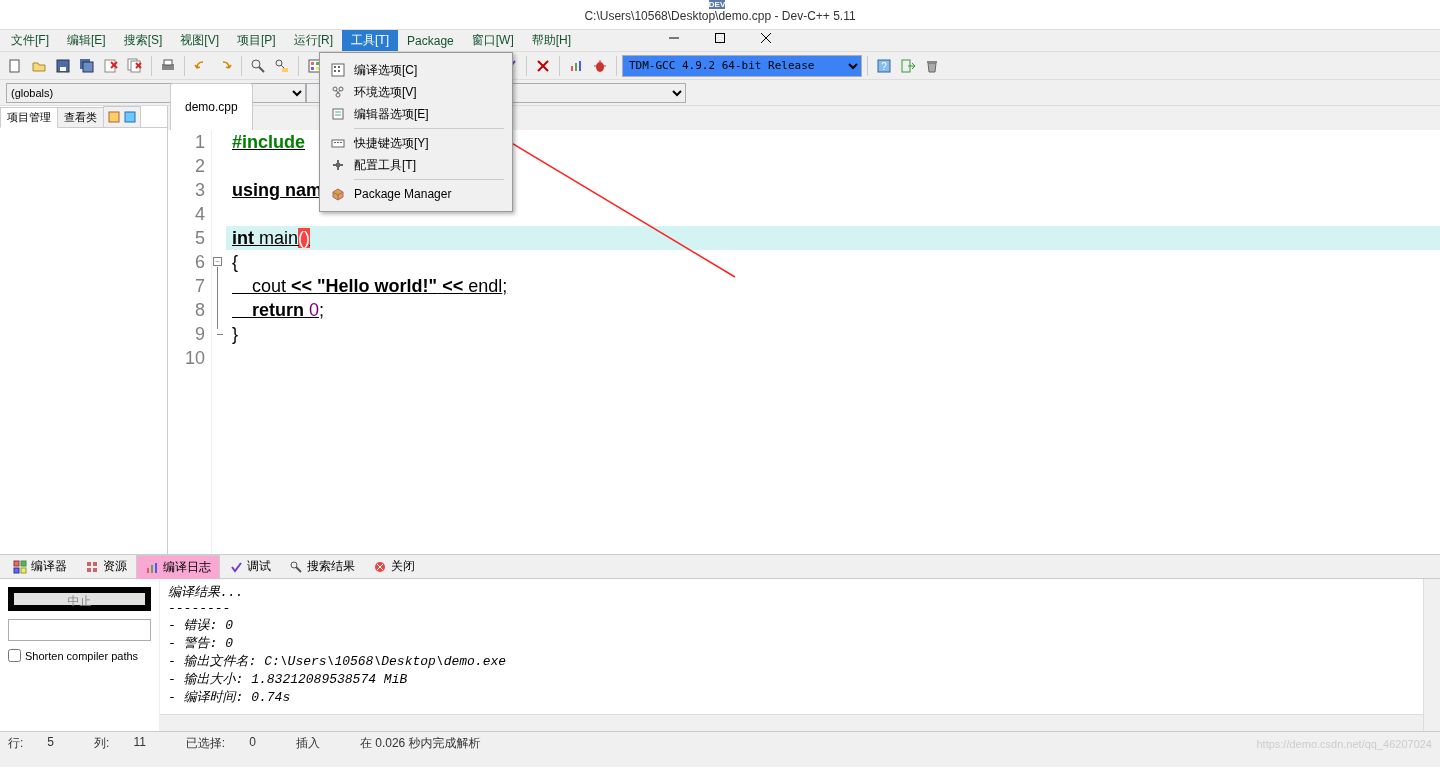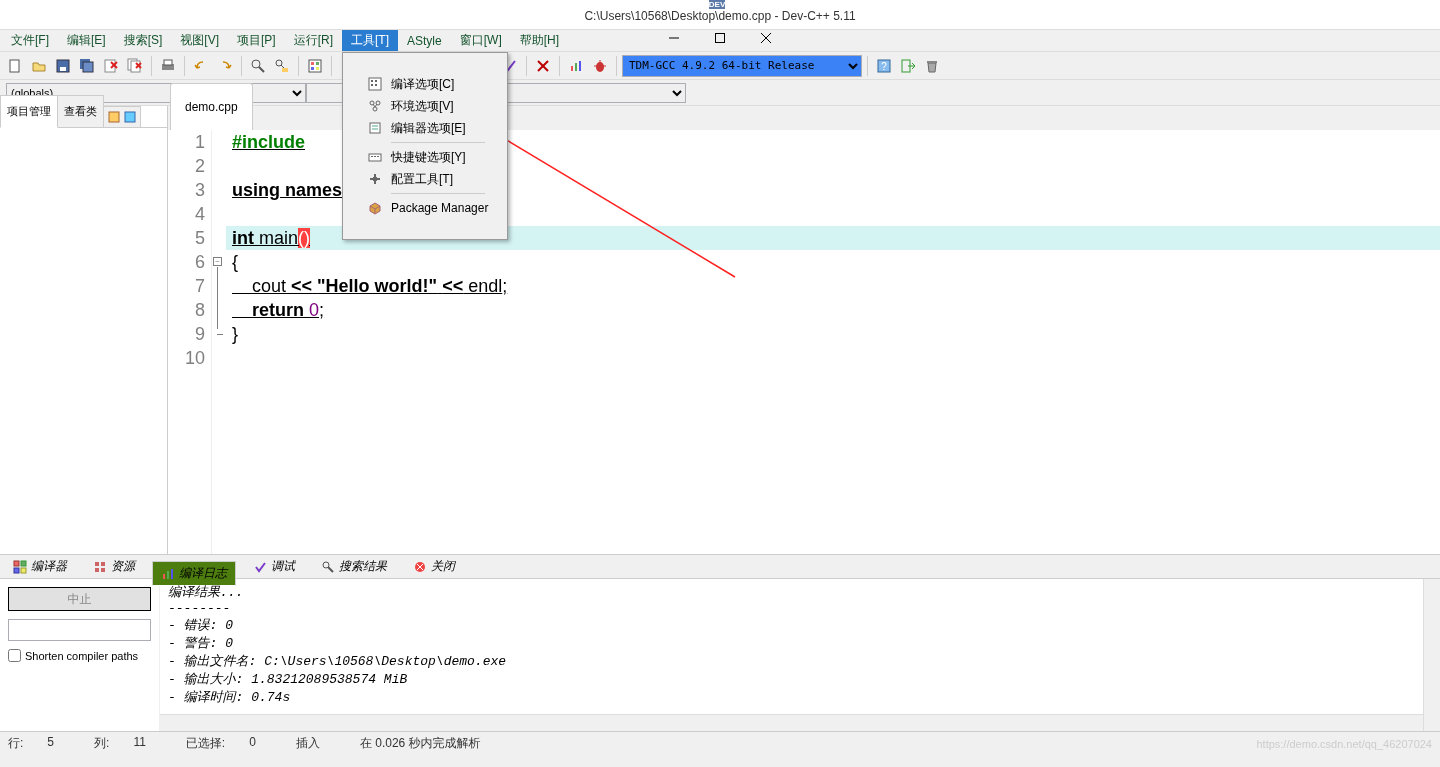--- a/index.html
+++ b/index.html
@@ -20,21 +20,21 @@
 .toolbar .sep { width: 1px; height: 20px; background: #ccc; margin: 0 3px; }
 .toolbar select { height: 22px; font-size: 11px; border: 1px solid #abadb3; background: #3b82f6; padding: 0 2px; font-family: "Consolas", monospace; }
 
 .secondbar { height: 26px; background: #f0f0f0; display: flex; align-items: center; padding: 2px 6px; border-bottom: 1px solid #ddd; }
 .secondbar select { height: 20px; font-size: 11px; border: 1px solid #abadb3; flex: 0 0 300px; }
 .secondbar select.wide { flex: 0 0 380px; }
 
 .main-area { display: flex; height: 448px; }
 .sidebar { width: 168px; background: #f0f0f0; border-right: 1px solid #ccc; display: flex; flex-direction: column; }
 .sidebar-tabs { display: flex; border-bottom: 1px solid #ccc; background: #fff; height: 22px; align-items:flex-end; }
-.sidebar-tabs .tab { padding: 8px 6px; font-size: 11px; border: 1px solid #ccc; border-bottom: none; margin-right: -1px; cursor: pointer; background:#f0f0f0; }
+.sidebar-tabs .tab { padding: 2px 6px; font-size: 11px; border: 1px solid #ccc; border-bottom: none; margin-right: -1px; cursor: pointer; background:#f0f0f0; }
 .sidebar-tabs .tab.active { background: #fff; border-bottom:1px solid #fff; position:relative; top:1px; }
 .sidebar-tabs .tab.icons { padding: 3px 3px; display:flex; gap:2px; }
 .sidebar-body { flex: 1; background: #fff; border-top: none; }
 
 .editor-area { flex: 1; background: #fff; display: flex; flex-direction: column; position: relative; }
 .editor-tabs { height: 24px; background: #f0f0f0; display: flex; align-items: flex-end; padding-left: 2px; }
 .editor-tabs .etab { padding: 16px 14px; background: #fff; border: 1px solid #ccc; border-bottom: none; font-size: 12px; cursor: pointer; border-radius: 3px 3px 0 0; }
 .editor-body { flex: 1; display: flex; background: #fff; overflow: hidden; font-family: Consolas, "Courier New", monospace; font-size: 18px; line-height: 24px; }
 .gutter { width: 44px; background: #fff; text-align: right; padding-right: 6px; color: #808080; user-select: none; border-right: 1px solid #eee; }
 .fold-col { width: 14px; background: #fff; position: relative; }
@@ -44,34 +44,34 @@
 .code { flex: 1; padding-left: 6px; white-space: pre; position: relative; }
 .code .ln { height: 24px; text-decoration: underline; }
 .code .hl-line { background: #d4f4f4; position: absolute; left: 0; right: 0; height: 24px; z-index: 0; }
 .code .ln span { position: relative; z-index: 1; }
 .kw { color: #000; font-weight: bold; }
 .pp { color: #008000; font-weight: bold; }
 .str { color: #000; font-weight: bold; }
 .num { color: #800080; }
 .paren-match { background: #ff4040; color: #fff; }
 
-.dropdown-menu { position: absolute; top: 52px; left: 342px; width: 166px; background: #f0f0f0; border: 1px solid #999; box-shadow: 2px 2px 4px rgba(0,0,0,0.3); z-index: 100; padding: 20px; }
+.dropdown-menu { position: absolute; top: 52px; left: 319px; width: 194px; background: #f0f0f0; border: 1px solid #999; box-shadow: 2px 2px 4px rgba(0,0,0,0.3); z-index: 100; padding: 6px; }
 .dropdown-menu .dm-item { display: flex; align-items: center; height: 22px; padding: 0 6px 0 4px; gap: 8px; cursor: pointer; white-space:nowrap; }
 .dropdown-menu .dm-sep { height: 1px; background: #ccc; margin: 3px 2px 3px 28px; }
 .dropdown-menu .dm-icon { width: 16px; height: 16px; flex-shrink: 0; display:flex; align-items:center; justify-content:center; }
 
 .arrow-annotation { position: absolute; top: 82px; left: 400px; width: 340px; height: 200px; z-index: 99; pointer-events: none; }
 
 .bottom-panel { height: 177px; background: #fff; border-top: 1px solid #ccc; display: flex; flex-direction: column; }
-.bottom-tabs { height: 24px; background: #f0f0f0; display: flex; align-items: center; padding: 0 4px; gap: 8px; border-bottom: 1px solid #ccc; font-style: italic; }
+.bottom-tabs { height: 24px; background: #f0f0f0; display: flex; align-items: center; padding: 0 4px; gap: 0; border-bottom: 1px solid #ccc; }
 .bottom-tabs .btab { padding: 3px 8px; display: flex; align-items: center; gap: 4px; cursor: pointer; font-size: 12px; border:1px solid transparent; }
-.bottom-tabs .btab.active { background: #4d7c0f; border: 1px solid #ccc; border-bottom:1px solid #fff; position:relative; top:7px; }
+.bottom-tabs .btab.active { background: #f9a8d4; border: 1px solid #ccc; border-bottom:1px solid #fff; position:relative; top:1px; }
 .bottom-body { flex: 1; display: flex; overflow:hidden; }
 .bottom-left { width: 160px; padding: 8px; display: flex; flex-direction: column; gap: 8px; border-right: 1px solid #eee; }
-.bottom-left button { height: 24px; background: #e1e1e1; border: 1px solid #000000; cursor: pointer; font-size: 12px; color:#888; }
+.bottom-left button { height: 24px; background: #e1e1e1; border: 6px solid #000000; cursor: pointer; font-size: 12px; color:#888; }
 .bottom-left input[type=text] { height: 22px; border: 1px solid #abadb3; padding: 0 4px; }
 .bottom-left label { display: flex; align-items: center; gap: 4px; font-size: 11px; white-space:nowrap; overflow:hidden; }
 .bottom-output { flex: 1; font-family: Consolas, "Courier New", monospace; font-size: 13px; padding: 4px 8px; white-space: pre; overflow: auto; position:relative; }
 .bottom-scroll { height:17px; background:#f0f0f0; border-top:1px solid #ddd; }
 
 .statusbar { height: 24px; background: #f0f0f0; border-top: 1px solid #ccc; display: flex; align-items: center; padding: 0 8px; gap: 40px; font-size: 12px; color: #333; }
 .statusbar .st-item { display: flex; gap: 24px; }
 .statusbar .watermark { margin-left:auto; color:#ccc; font-size:11px; }
 
 .mini-icon { width:14px; height:14px; display:inline-block; }
@@ -103,21 +103,21 @@
 </div>
 
 <div class="menubar">
   <div class="menu-item">文件[F]</div>
   <div class="menu-item">编辑[E]</div>
   <div class="menu-item">搜索[S]</div>
   <div class="menu-item">视图[V]</div>
   <div class="menu-item">项目[P]</div>
   <div class="menu-item">运行[R]</div>
   <div class="menu-item active">工具[T]</div>
-  <div class="menu-item">AStyle</div>
+  <div class="menu-item">Package</div>
   <div class="menu-item">窗口[W]</div>
   <div class="menu-item">帮助[H]</div>
 </div>
 
 <div class="toolbar">
   <div class="tb-btn">
       <svg width="16" height="16">
         <rect x="3" y="2" width="9" height="12" fill="#fff" stroke="#555"></rect>
       </svg>
     </div>

